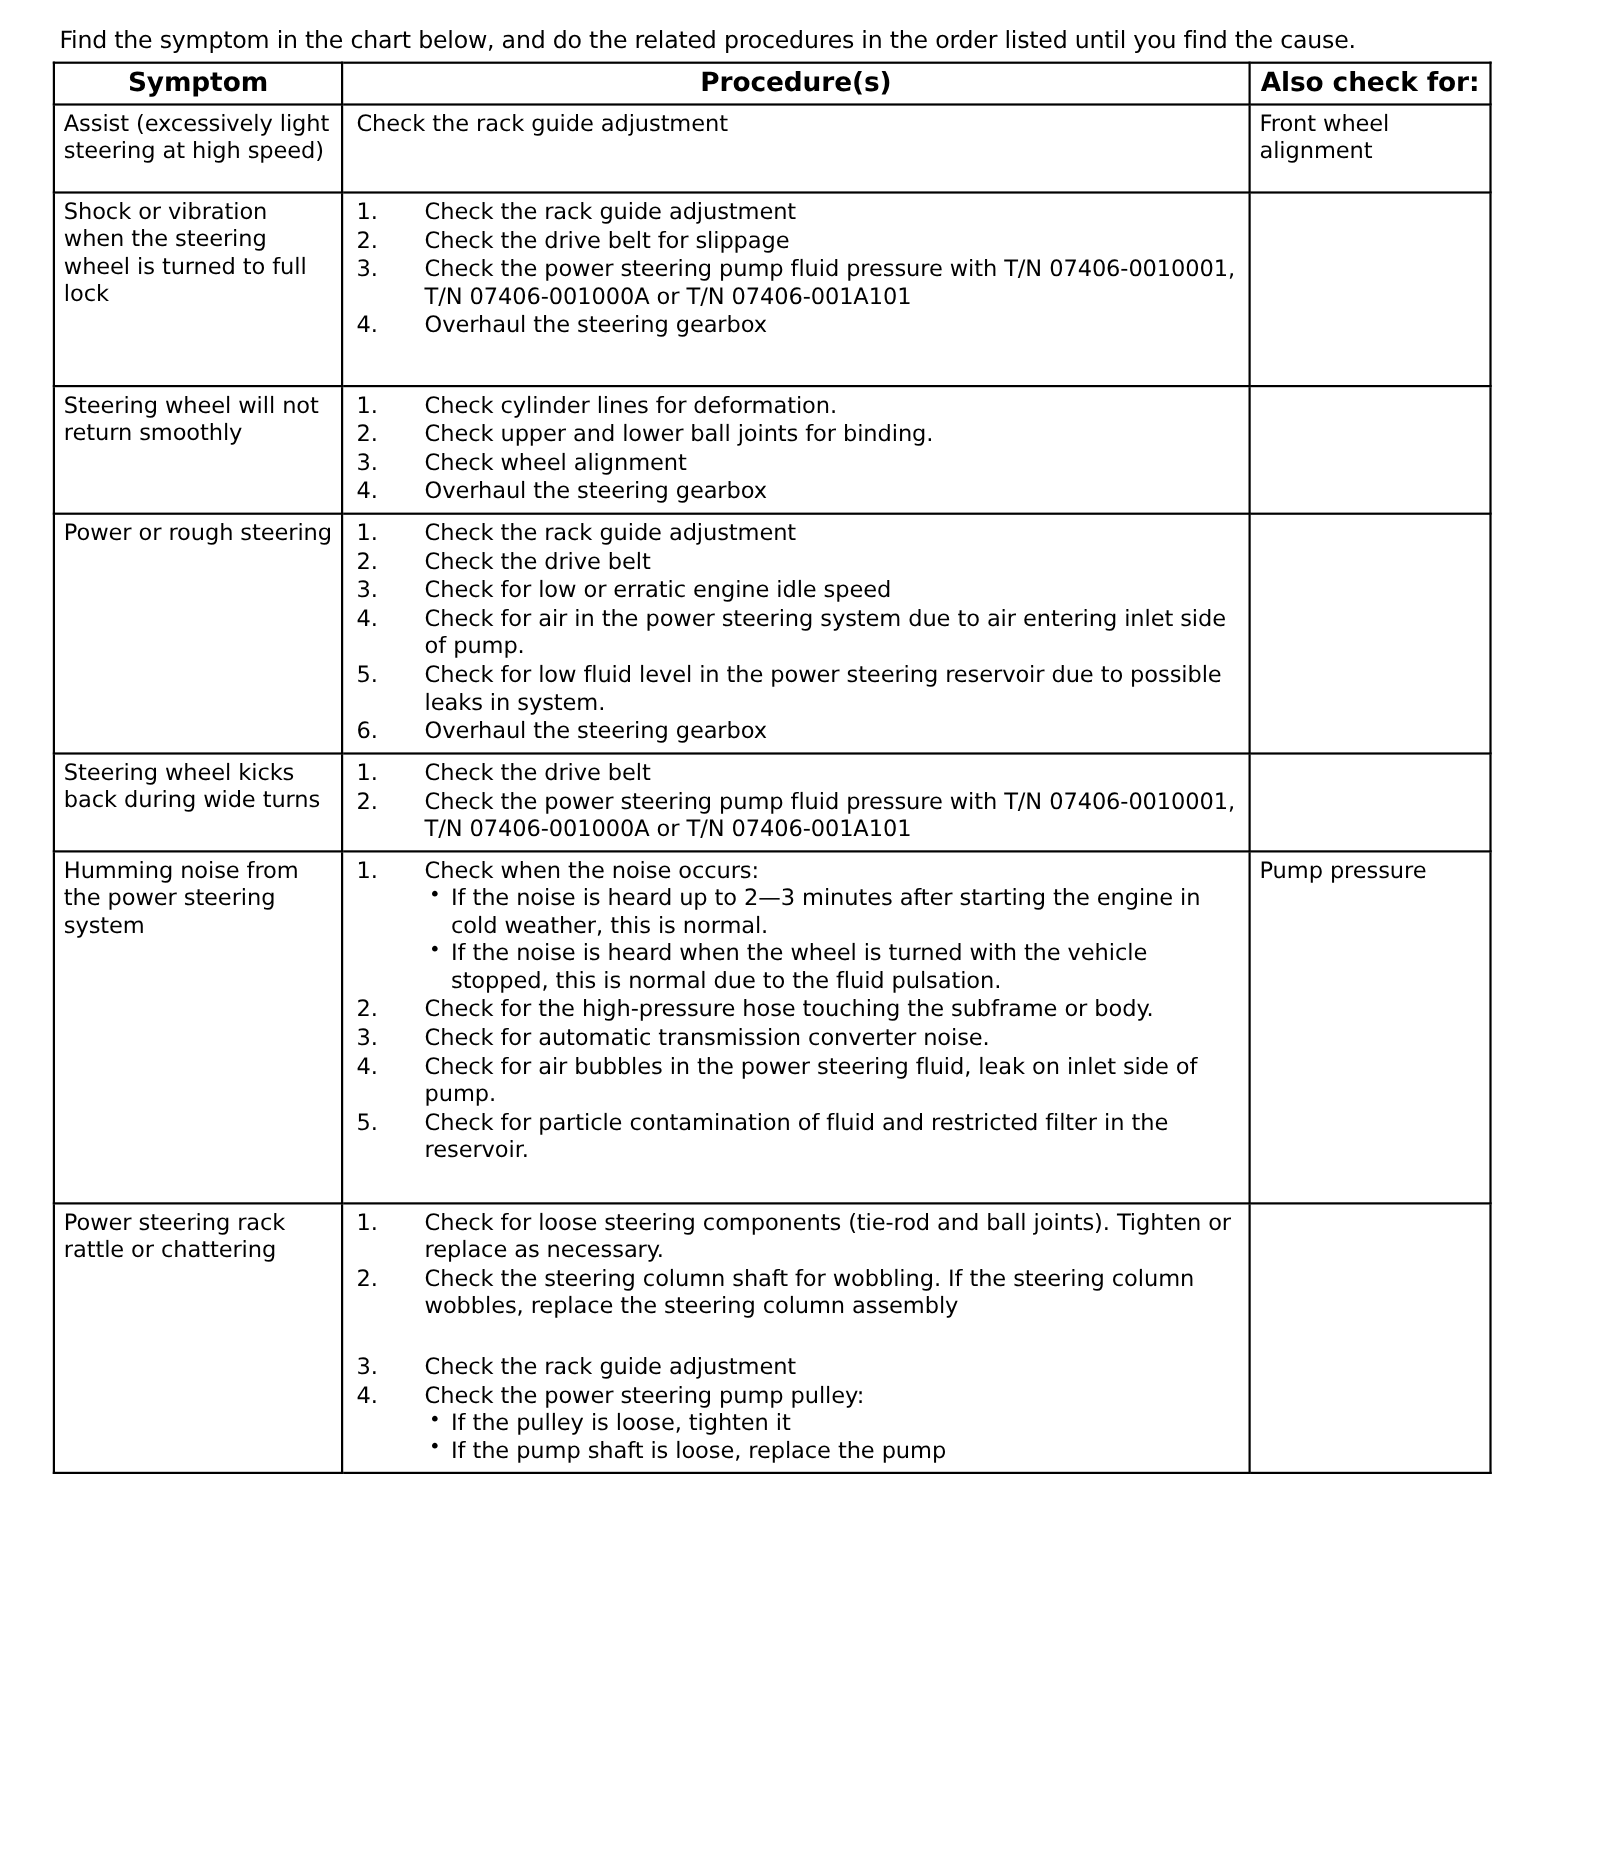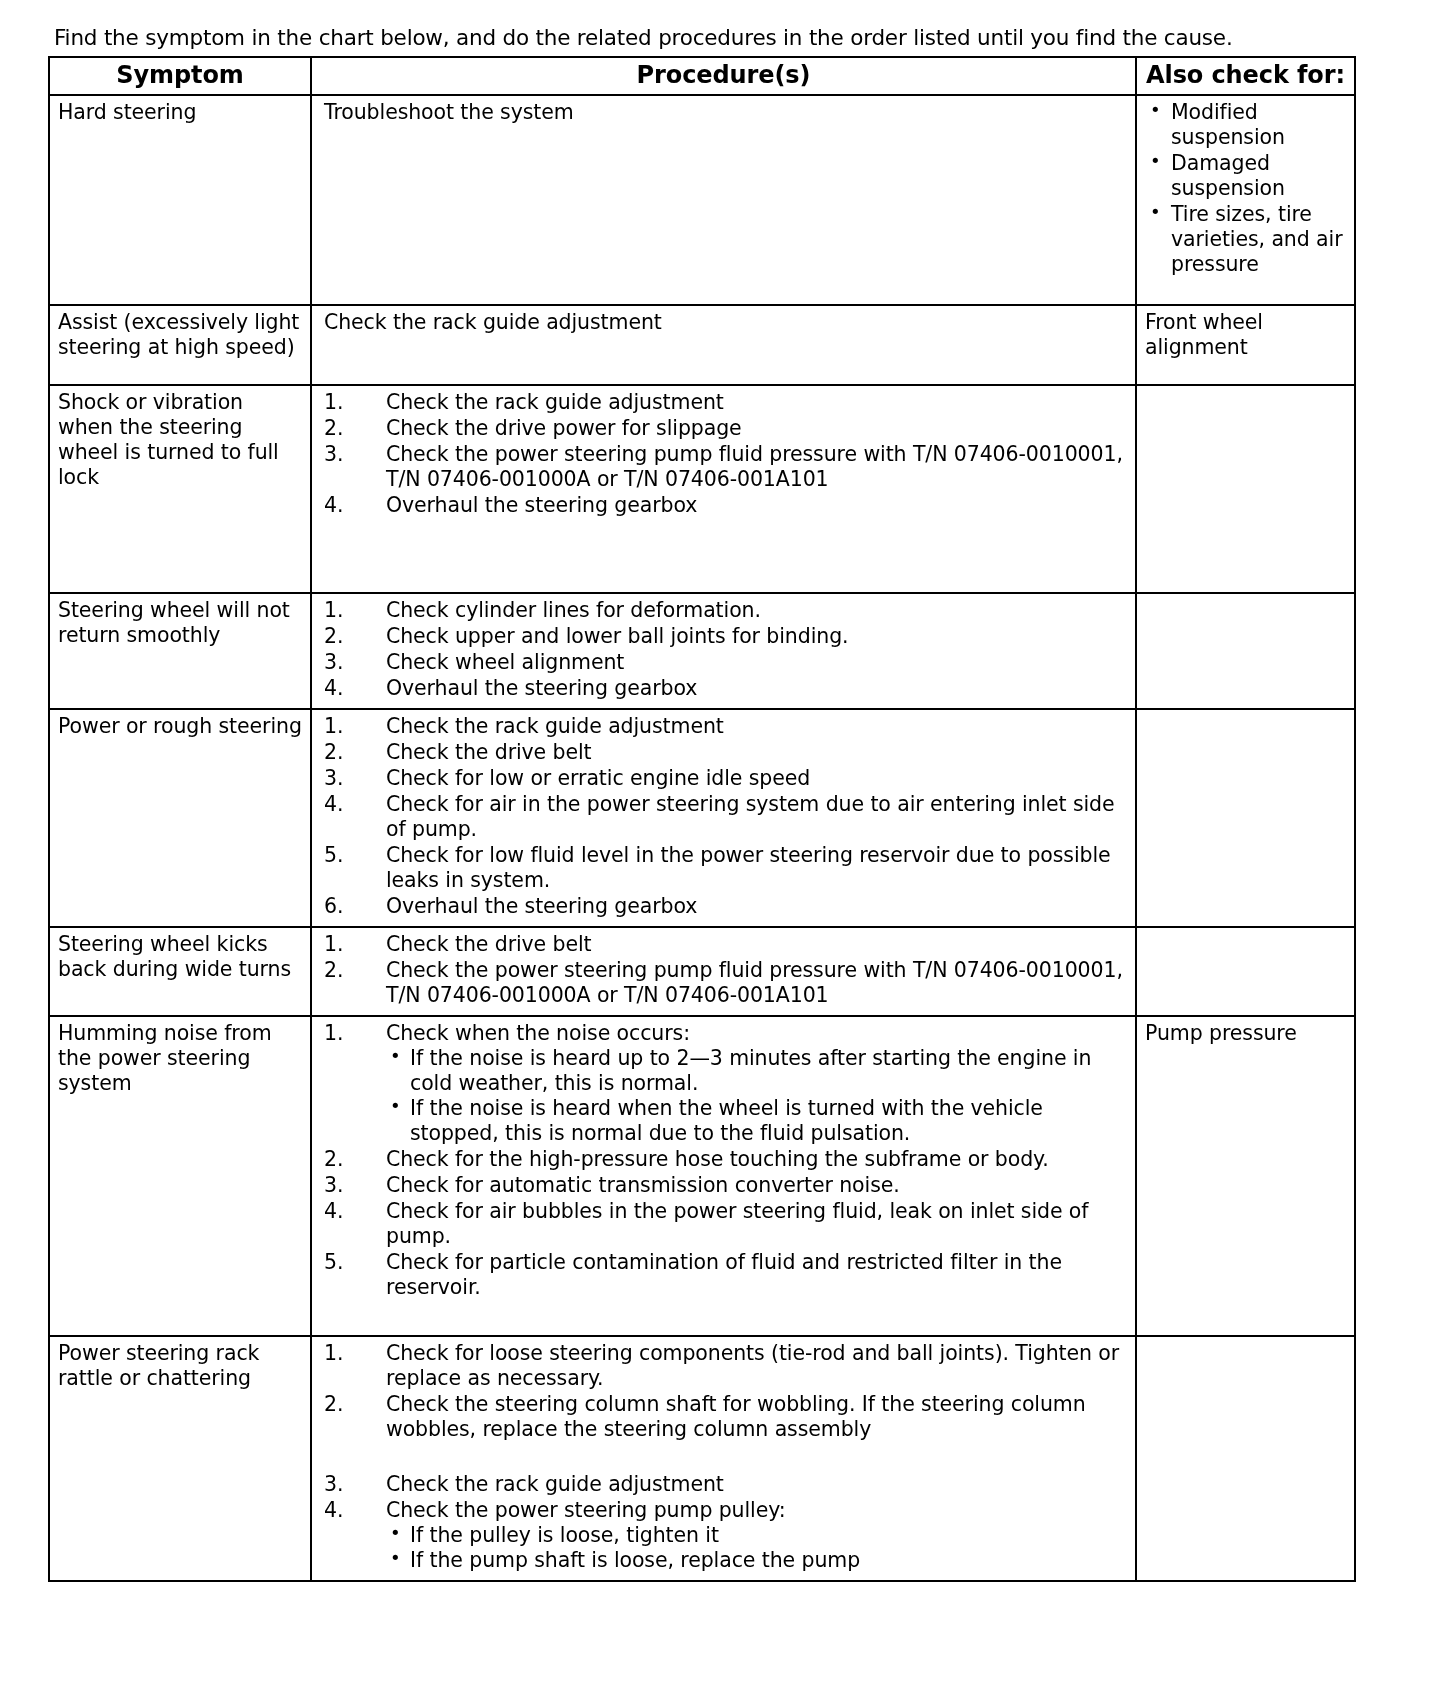--- a/index.html
+++ b/index.html
@@ -125,54 +125,39 @@
       <col class="c-also">
     </colgroup>
     <thead>
       <tr>
         <th>Symptom</th>
         <th>Procedure(s)</th>
         <th>Also check for:</th>
       </tr>
     </thead>
     <tbody id="tbody">
-        <tr style="height: 210px;">
-          <td>
-            <div class="sym">Hard steering</div>
-          </td>
-          <td>
-            <div class="plain-proc">Troubleshoot the system</div>
-          </td>
-          <td>
-            <ul class="also">
-              <li>Modified suspension</li>
-              <li>Damaged suspension</li>
-              <li>Tire sizes, tire varieties, and air pressure</li>
-            </ul>
-          </td>
-        </tr>
         <tr style="height: 80px;">
           <td>
             <div class="sym">Assist (excessively light steering at high speed)</div>
           </td>
           <td>
             <div class="plain-proc">Check the rack guide adjustment</div>
           </td>
           <td>
             <div class="also-plain">Front wheel alignment</div>
           </td>
         </tr>
-        <tr style="height: 208px;">
+        <tr style="height: 176px;">
           <td>
             <div class="sym">Shock or vibration when the steering wheel is turned to full lock</div>
           </td>
           <td>
             <ol class="steps">
               <li><span class="num">1.</span><span>Check the rack guide adjustment</span></li>
-              <li><span class="num">2.</span><span>Check the drive power for slippage</span></li>
+              <li><span class="num">2.</span><span>Check the drive belt for slippage</span></li>
               <li><span class="num">3.</span><span>Check the power steering pump fluid pressure with T/N 07406-0010001, T/N 07406-001000A or T/N 07406-001A101</span></li>
               <li><span class="num">4.</span><span>Overhaul the steering gearbox</span></li>
             </ol>
           </td>
           <td></td>
         </tr>
         <tr style="height: 108px;">
           <td>
             <div class="sym">Steering wheel will not return smoothly</div>
           </td>

